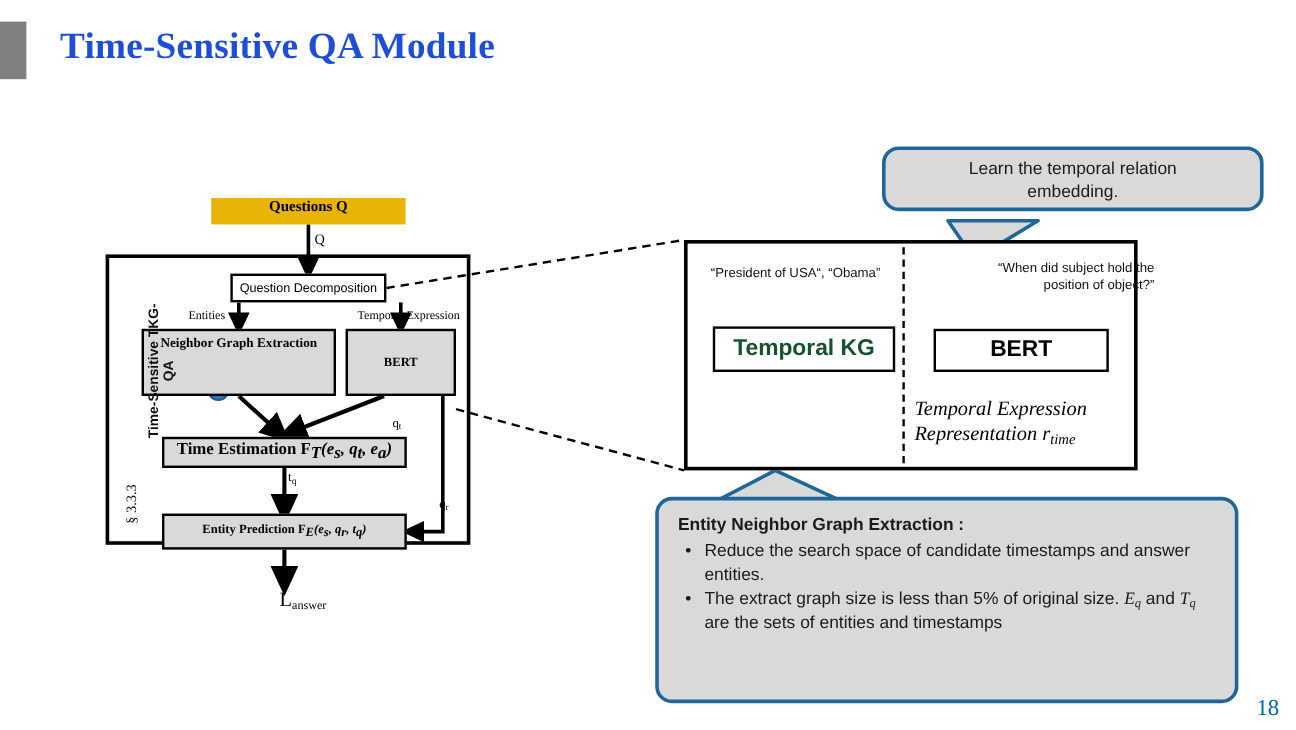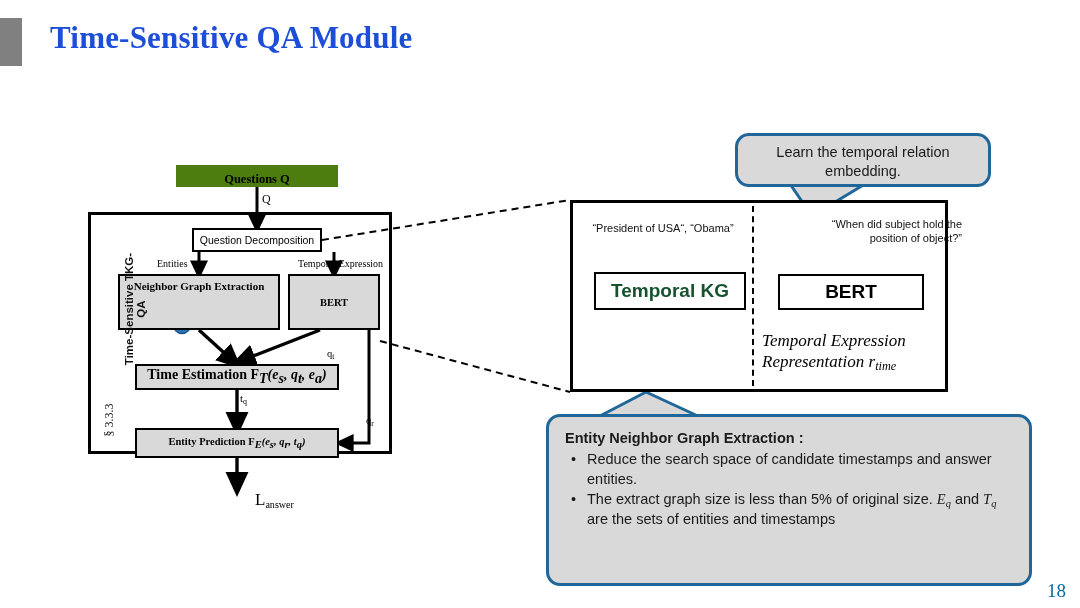--- a/index.html
+++ b/index.html
@@ -38,22 +38,22 @@
     left:72px;top:300px;width:120px;height:18px;
     transform:rotate(-90deg);transform-origin:center center;
     font-size:11.5px;font-weight:bold;color:#111;text-align:center;
   }
   #rot-section-label{
     left:84px;top:412px;width:52px;height:16px;
     transform:rotate(-90deg);transform-origin:center center;
     font-family:"Liberation Serif", serif;font-size:12px;color:#111;text-align:center;
   }
 
-  #questions-box{left:176px;top:165px;width:162px;height:22px;background:#4d7c0f;
-     display:flex;align-items:flex-end;justify-content:center;font-size:12.5px;}
+  #questions-box{left:176px;top:165px;width:162px;height:22px;background:#eab308;
+     display:flex;align-items:flex-start;justify-content:center;font-size:12.5px;}
   #lbl-Q{left:262px;top:192px;font-size:12px;}
 
   #qd-box{left:192px;top:228px;width:130px;height:24px;}
   #qd-box span{font-size:10.5px;color:#000;}
 
   #lbl-entities{left:157px;top:258px;font-size:10px;}
   #lbl-temporal{left:298px;top:258px;font-size:10px;}
 
   #ngraph-box{left:118px;top:274px;width:162px;height:56px;}
   #ngraph-title{position:absolute;top:4px;left:0;width:100%;text-align:center;font-size:11px;}
@@ -63,21 +63,21 @@
 
   #lbl-qt{left:327px;top:348px;font-size:10.5px;}
   #lbl-qr{left:366px;top:415px;font-size:10.5px;}
   #lbl-tq{left:240px;top:392px;font-size:11px;}
 
   #time-est-box{left:135px;top:364px;width:204px;height:26px;}
   #time-est-box span{font-size:14px;}
   #entity-pred-box{left:135px;top:428px;width:204px;height:30px;}
   #entity-pred-box span{font-size:10.5px;}
 
-  #lbl-loss{left:233px;top:490px;font-size:14px;margin-left:22px;}
+  #lbl-loss{left:233px;top:490px;font-size:14px;}
 
   
   #right-panel{left:570px;top:200px;width:378px;height:192px;border:3px solid #000;
      box-sizing:border-box;background:#fff;}
   #panel-divider{left:752px;top:206px;width:0;height:180px;
      border-left:2.5px dashed #000;}
 
   #q-left{left:582px;top:222px;width:162px;text-align:center;font-size:11px;line-height:1.25;color:#111;}
   #q-right{left:794px;top:218px;width:168px;text-align:right;font-size:11px;line-height:1.25;color:#111;}
 
@@ -87,21 +87,21 @@
   #bert2-box{left:778px;top:274px;width:142px;height:32px;border:2.5px solid #000;
      background:#fff;display:flex;align-items:center;justify-content:center;}
   #bert2-box span{font-size:19px;font-weight:bold;color:#000;}
 
   #ter-label{left:762px;top:330px;width:182px;font-family:"Liberation Serif", serif;
      font-style:italic;font-size:17px;line-height:1.25;color:#000;}
 
   
   .callout{box-sizing:border-box;background:#d9d9d9;border:3px solid #1F6699;
      border-radius:14px;}
-  #callout-top{left:735px;top:133px;width:256px;height:54px;}
+  #callout-top{left:735px;top:122px;width:318px;height:54px;}
   #callout-top .txt{padding:7px 14px 0;text-align:center;font-size:14.5px;
      line-height:1.3;color:#1a1a1a;}
   #callout-bottom{left:546px;top:414px;width:486px;height:172px;}
   #callout-bottom .txt{padding:12px 16px 0 16px;font-size:14.5px;line-height:1.33;color:#1a1a1a;}
   #callout-bottom .hdr{font-weight:bold;margin-bottom:2px;}
   #callout-bottom ul{margin:0;padding-left:22px;list-style:none;}
   #callout-bottom li{position:relative;margin-bottom:1px;}
   #callout-bottom li:before{content:"\2022";position:absolute;left:-16px;top:0;}
   .sub{font-size:.72em;vertical-align:-0.25em;}
   .mi{font-family:"Liberation Serif", serif;font-style:italic;}

